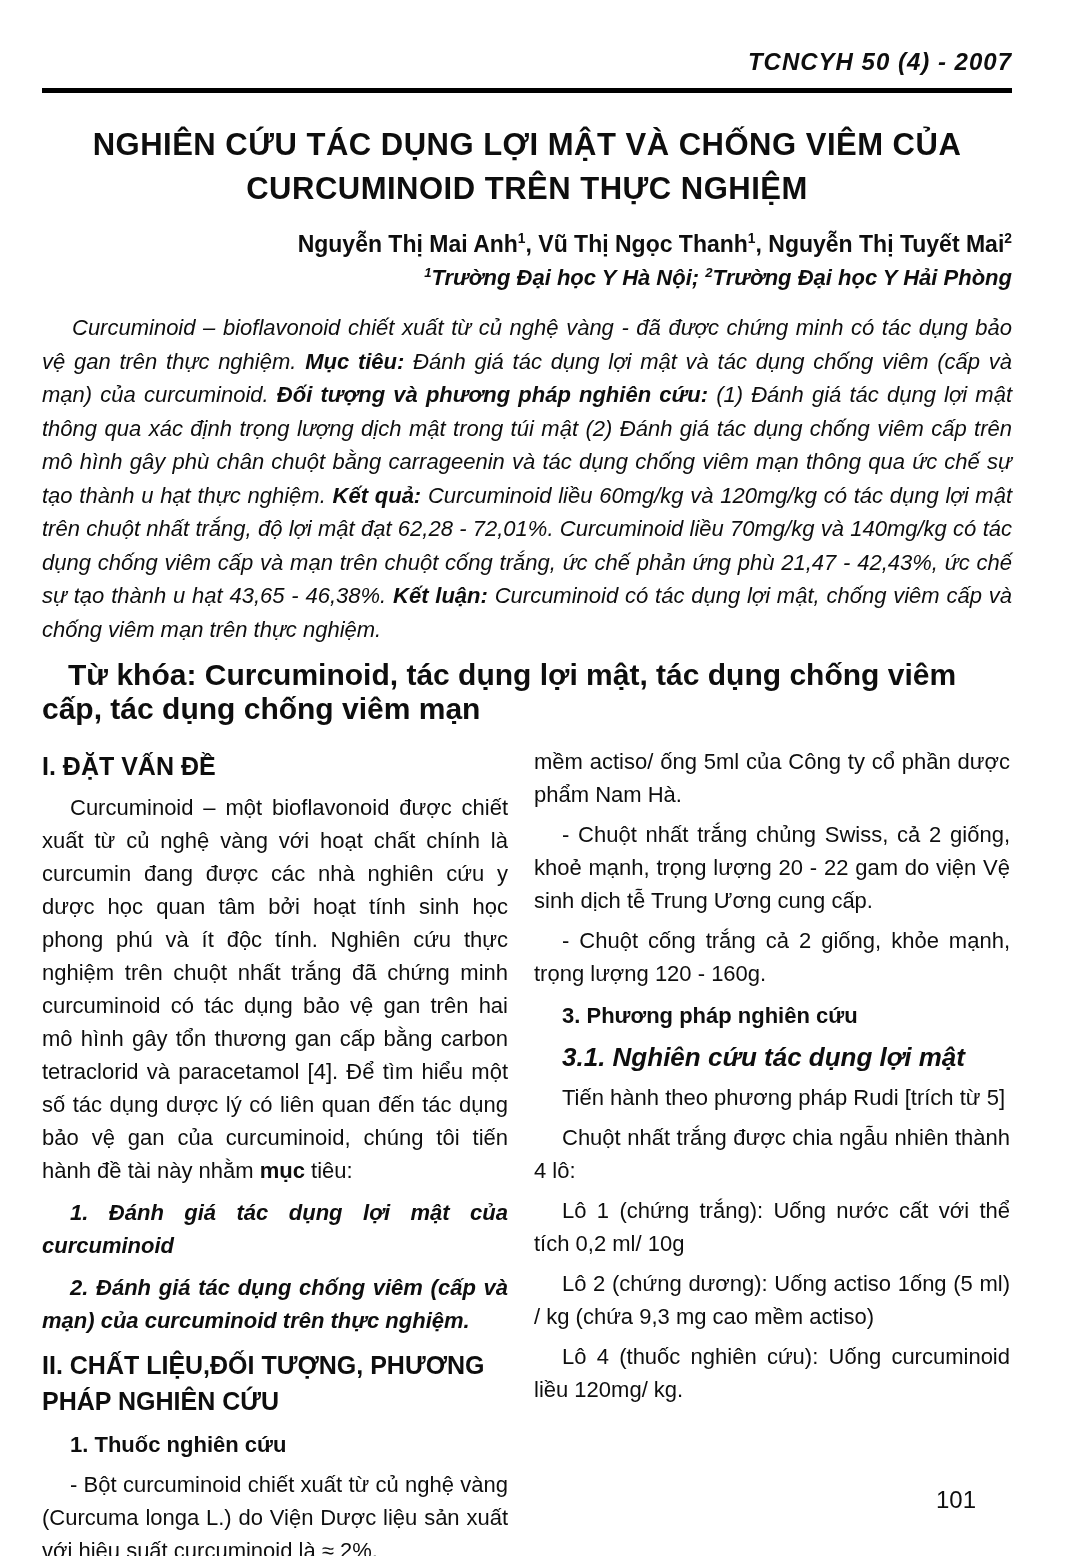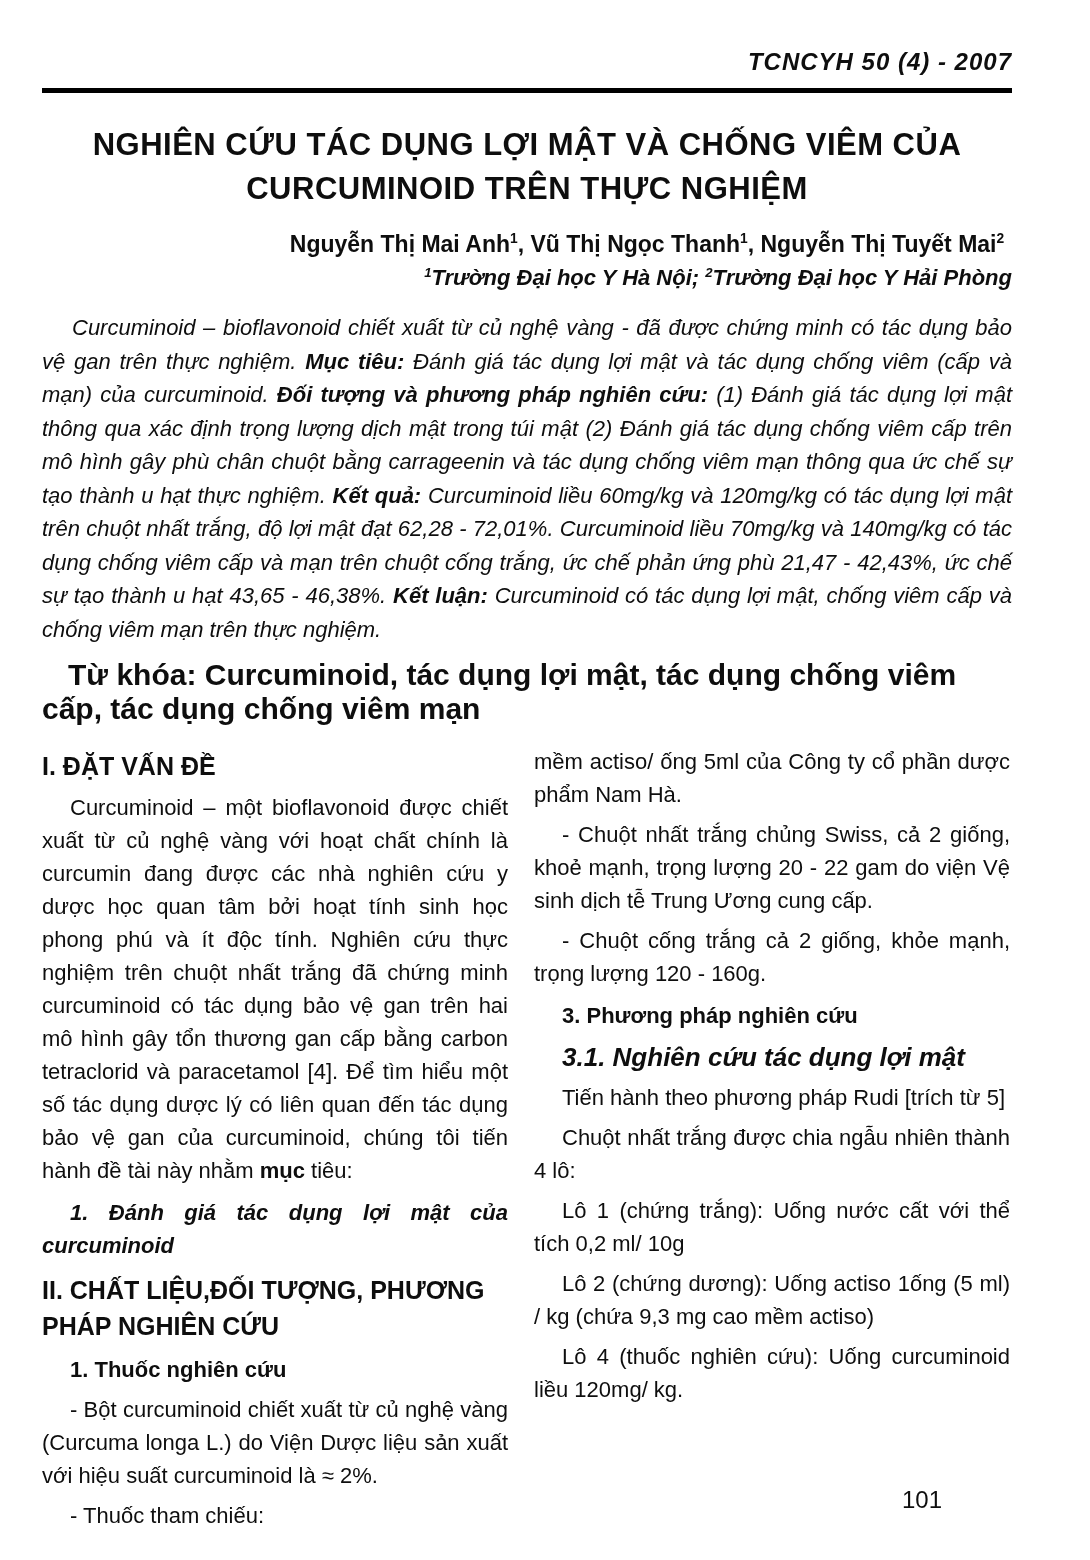--- a/index.html
+++ b/index.html
@@ -6,34 +6,34 @@
   .page{
     width:1090px;height:1556px;box-sizing:border-box;position:relative;
     background:#ffffff;color:#0e0e0e;overflow:hidden;
     font-family:"Liberation Sans",sans-serif;
     padding:32px 78px 0 42px;
   }
   .journal-header{text-align:right;font-weight:700;font-style:italic;font-size:24px;letter-spacing:1px;margin-top:16px;}
   .rule{height:5px;background:#000;margin-top:12px;}
   .title{margin:30px 0 0;text-align:center;font-weight:700;font-size:31px;line-height:44px;letter-spacing:.5px;}
   .title span{display:block;}
-  .authors{margin-top:20px;text-align:center;font-weight:700;font-size:23px;padding-left:240px;}
+  .authors{margin-top:20px;text-align:right;font-weight:700;font-size:23px;padding-left:240px;}
   .affil{margin-top:7px;text-align:right;font-weight:700;font-style:italic;font-size:22px;padding-left:240px;}
   .abstract{margin:20px 0 0;font-style:italic;font-size:22px;line-height:33.5px;text-align:justify;text-indent:30px;}
   .keywords{margin:12px 0 0;font-weight:700;font-size:30px;text-indent:26px;}
   .columns{display:flex;gap:26px;margin-top:12px;}
   .col-left{width:466px;}
   .col-right{width:476px;}
   .h1{font-size:25px;font-weight:700;line-height:36px;margin:10px 0 4px;}
   .h2{font-size:22px;font-weight:700;line-height:33px;margin:9px 0 4px;text-indent:28px;}
   .h3{font-size:26px;font-weight:700;font-style:italic;line-height:33px;margin:9px 0 4px;text-indent:28px;}
   .para{font-size:22px;line-height:33px;text-align:justify;text-indent:28px;margin:7px 0;}
   .para.cont{text-indent:0;}
   .objective{font-size:22px;line-height:33px;font-weight:700;font-style:italic;text-align:justify;text-indent:28px;margin:9px 0;}
-  .pagenum{position:absolute;right:148px;bottom:42px;font-size:24px;font-weight:400;}
+  .pagenum{position:absolute;right:114px;bottom:42px;font-size:24px;font-weight:400;}
   sup{font-size:60%;line-height:0;}
 </style>
 </head>
 <body>
 
 <div class="page">
 
   <div class="journal-header">TCNCYH  50 (4) - 2007</div>
   <div class="rule"></div>
 
@@ -48,20 +48,21 @@
   <p class="abstract"><span>Curcuminoid – bioflavonoid chiết xuất từ củ nghệ vàng - đã được chứng minh có tác dụng bảo vệ gan trên thực nghiệm. </span><span style="font-weight: 700;">Mục tiêu: </span><span>Đánh giá tác dụng lợi mật và tác dụng chống viêm (cấp và mạn) của curcuminoid. </span><span style="font-weight: 700;">Đối tượng và phương pháp nghiên cứu: </span><span>(1) Đánh giá tác dụng lợi mật thông qua xác định trọng lượng dịch mật trong túi mật (2) Đánh giá tác dụng chống viêm cấp trên mô hình gây phù chân chuột bằng carrageenin và tác dụng chống viêm mạn thông qua ức chế sự tạo thành u hạt thực nghiệm. </span><span style="font-weight: 700;">Kết quả: </span><span>Curcuminoid liều 60mg/kg và 120mg/kg có tác dụng lợi mật trên chuột nhất trắng, độ lợi mật đạt 62,28 - 72,01%. Curcuminoid liều 70mg/kg và 140mg/kg có tác dụng chống viêm cấp và mạn trên chuột cống trắng, ức chế phản ứng phù 21,47 - 42,43%, ức chế sự tạo thành u hạt 43,65 - 46,38%. </span><span style="font-weight: 700;">Kết luận: </span><span>Curcuminoid có tác dụng lợi mật, chống viêm cấp và chống viêm mạn trên thực nghiệm.</span></p>
 
   <p class="keywords">Từ khóa: Curcuminoid, tác dụng lợi mật, tác dụng chống viêm cấp, tác dụng chống viêm mạn</p>
 
   <div class="columns">
 
     <div class="col-left">
       <h2 class="h1">I. ĐẶT VẤN ĐỀ</h2>
       <p class="para"><span>Curcuminoid – một bioflavonoid được chiết xuất từ củ nghệ vàng với hoạt chất chính là curcumin đang được các nhà nghiên cứu y dược học quan tâm bởi hoạt tính sinh học phong phú và ít độc tính. Nghiên cứu thực nghiệm trên chuột nhất trắng đã chứng minh curcuminoid có tác dụng bảo vệ gan trên hai mô hình gây tổn thương gan cấp bằng carbon tetraclorid và paracetamol [4]. Để tìm hiểu một số tác dụng dược lý có liên quan đến tác dụng bảo vệ gan của curcuminoid, chúng tôi tiến hành đề tài này nhằm </span><span style="font-weight: 700;">mục</span><span> tiêu:</span></p>
       <p class="objective">1. Đánh giá tác dụng lợi mật của curcuminoid</p>
+      <p class="objective">2. Đánh giá tác dụng chống viêm (cấp và mạn) của curcuminoid trên thực nghiệm.</p>
       <h2 class="h1">II. CHẤT LIỆU,ĐỐI TƯỢNG, PHƯƠNG PHÁP NGHIÊN CỨU</h2>
       <h3 class="h2">1. Thuốc nghiên cứu</h3>
       <p class="para">- Bột curcuminoid chiết xuất từ củ nghệ vàng (Curcuma longa L.) do Viện Dược liệu sản xuất với hiệu suất curcuminoid là ≈ 2%.</p>
       <p class="para">- Thuốc tham chiếu:</p>
 
     </div>
 
     <div class="col-right">
       <p class="para cont">mềm actiso/ ống 5ml của Công ty cổ phần dược phẩm Nam Hà.</p>
       <p class="para">- Chuột nhất trắng chủng Swiss, cả 2 giống, khoẻ mạnh, trọng lượng 20 - 22 gam do viện Vệ sinh dịch tễ Trung Ương cung cấp.</p>

